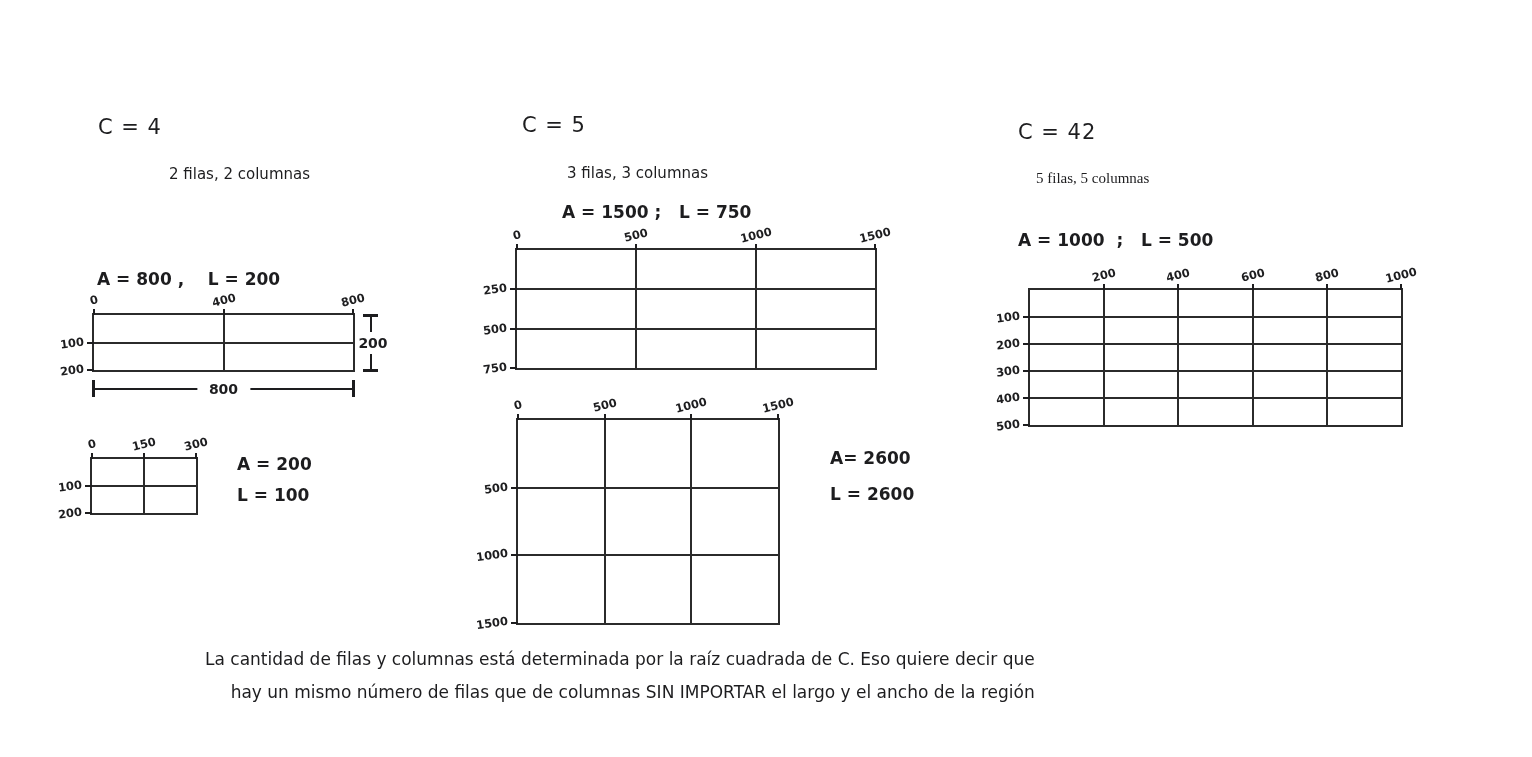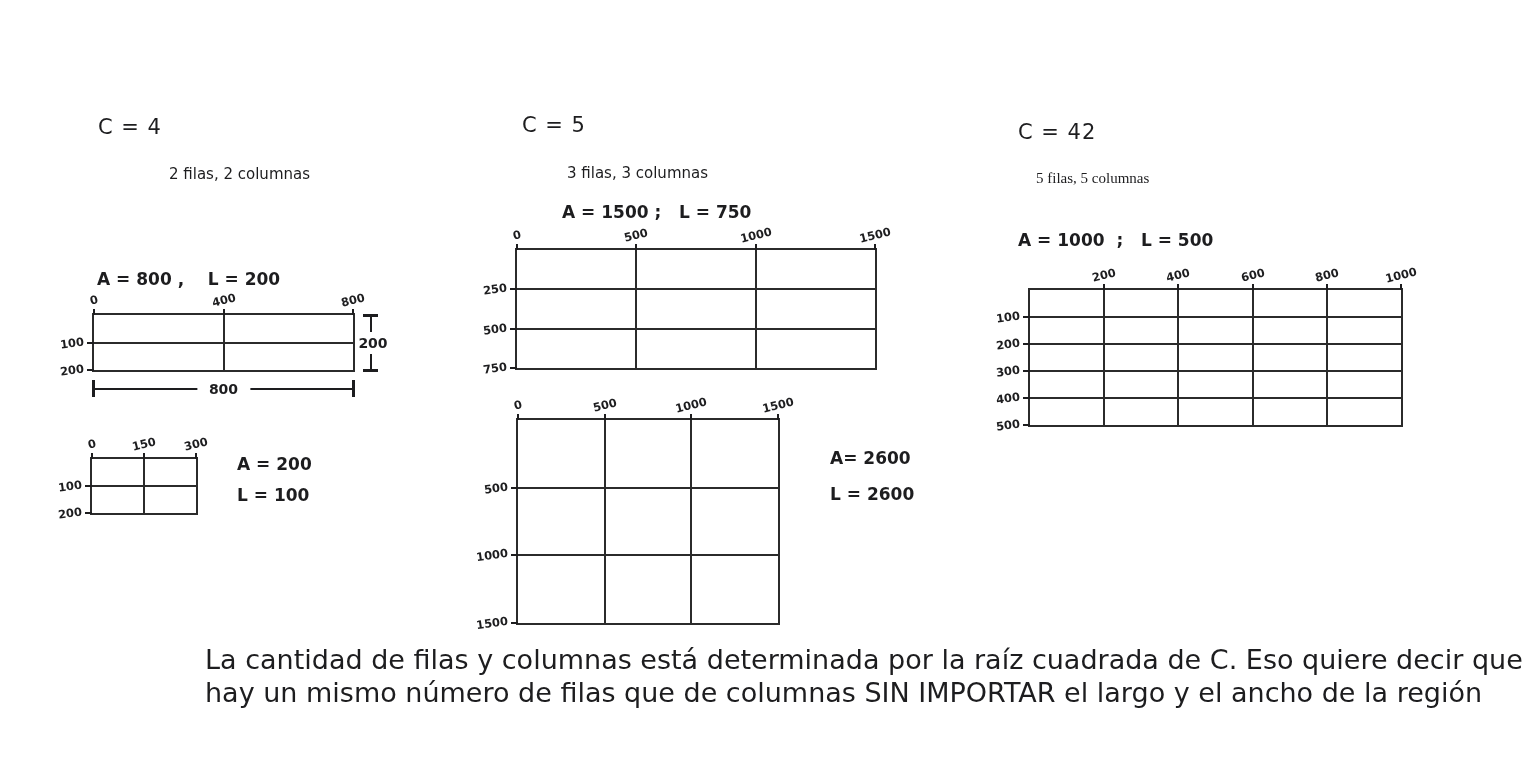--- a/index.html
+++ b/index.html
@@ -16,21 +16,21 @@
     color: #1d1d1f;
     overflow: hidden;
   }
   .abs { position: absolute; white-space: nowrap; }
 
   .title-text   { font-size: 20px; letter-spacing: 0.3px; }
   .sec-heading  { font-size: 21px; letter-spacing: 1px; }
   .sec-sub      { font-size: 15px; margin-left: 32px; }
   .al-label     { font-size: 17px; font-weight: 700; white-space: pre; }
   .al-lines div { font-size: 17px; font-weight: 700; }
-  .footer-text  { font-size: 27px; line-height: 33px; white-space: nowrap; }
+  .footer-text  { font-size: 17px; line-height: 33px; white-space: nowrap; text-align: right; }
 
   
   .grid-box {
     position: absolute;
     border: 2px solid #2b2b2b;
     box-sizing: border-box;
   }
   .vline {
     position: absolute; top: 0; bottom: 0; width: 2px;
     background: #2b2b2b; transform: translateX(-50%);

